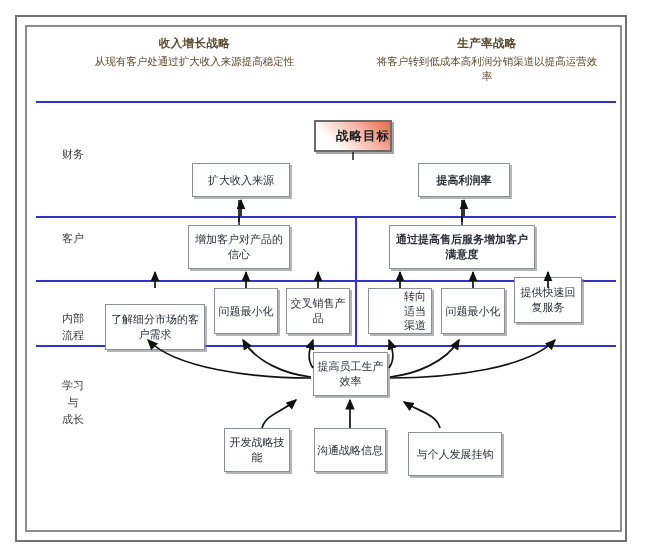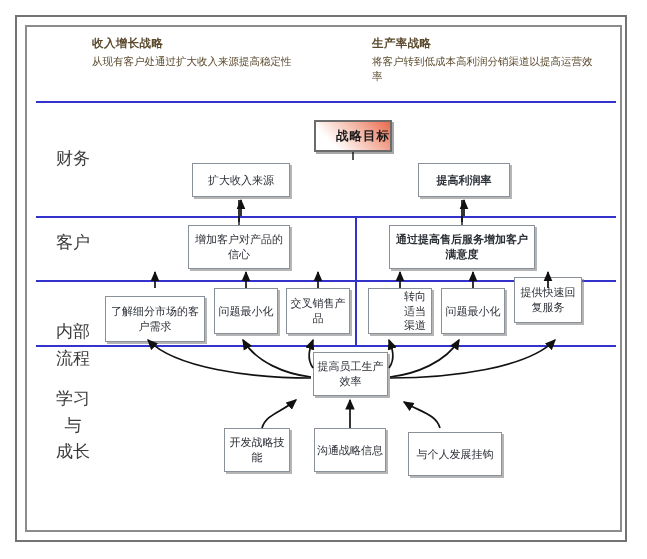--- a/index.html
+++ b/index.html
@@ -44,20 +44,21 @@
     position: absolute;
     left: 0;
     top: 0;
     width: 647px;
     height: 559px;
     pointer-events: none;
   }
   
   .strategy-header {
     position: absolute;
+    text-align: center;
     color: #5b4a2e;
     line-height: 1.45;
   }
   .strategy-header .title {
     font-weight: bold;
     font-size: 11.5px;
     display: block;
     margin-bottom: 2px;
     letter-spacing: .4px;
   }
@@ -77,21 +78,21 @@
   .vline {
     position: absolute;
     width: 0;
     border-left: 2px solid #3333cc;
   }
 
   
   .persp {
     position: absolute;
     color: #3b3b3b;
-    font-size: 17px;
+    font-size: 11px;
     text-align: center;
     line-height: 1.55;
     width: 62px;
   }
 
   
   .box {
     position: absolute;
     box-sizing: border-box;
     border: 1px solid #8a9099;
@@ -171,21 +172,21 @@
     <span>提高利润率</span>
   </div>
 
   <div class="box" style="left:188px; top:225px; width:102px; height:44px;">
     <span>增加客户对产品的信心</span>
   </div>
   <div class="box" style="left:389px; top:225px; width:146px; height:44px;font-weight:bold;">
     <span>通过提高售后服务增加客户满意度</span>
   </div>
 
-  <div class="box" style="left:105px; top:296px; width:100px; height:46px;">
+  <div class="box" style="left:105px; top:304px; width:100px; height:46px;">
     <span>了解细分市场的客户需求</span>
   </div>
   <div class="box" style="left:214px; top:288px; width:64px; height:46px;">
     <span>问题最小化</span>
   </div>
   <div class="box" style="left:286px; top:288px; width:64px; height:46px;">
     <span>交叉销售产品</span>
   </div>
   <div class="box" style="left:368px; top:288px; width:64px; height:46px;padding-left:32px;">
     <span>转向适当渠道</span>

